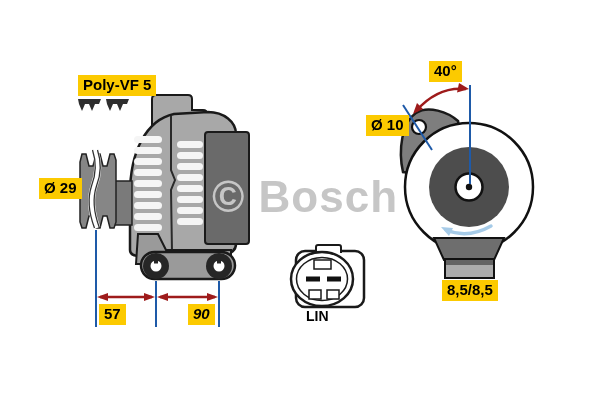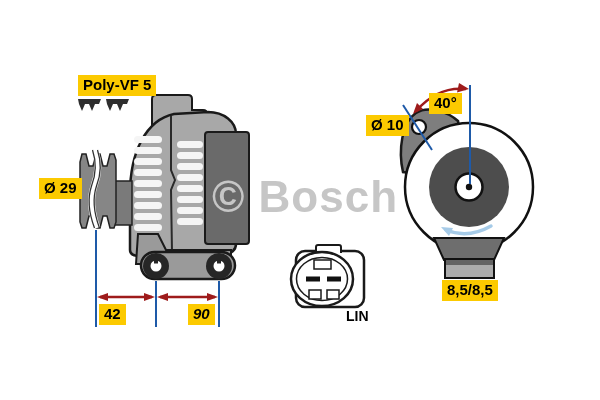--- a/index.html
+++ b/index.html
@@ -14,21 +14,21 @@
     position:absolute;
     font-weight:bold;
     color:#000;
     font-size:15px;
     line-height:1.25;
     padding:1px 5px;
     white-space:nowrap;
   }
   .lbl-yellow{background:var(--label-yellow,#fcca00);}
   .lbl-blue{background:var(--label-blue,#a8c8e8);}
-  .lbl-plain{padding:0;margin-left:40px;}
+  .lbl-plain{padding:0;}
   .watermark{
     position:absolute;
     left:305px;top:197px;
     transform:translate(-50%,-50%);
     font-weight:bold;
     font-size:44px;
     letter-spacing:1px;
     color:var(--watermark-gray,#c6c6c6);
     white-space:nowrap;
   }
@@ -176,25 +176,25 @@
   <div class="lbl lbl-yellow" style="left:78px;top:75px;">Poly-VF 5</div>
 
   <svg style="left:78px;top:99px;" width="54" height="14" viewBox="0 0 54 14">
     <path d="M0,0 L23,0 L21,5 L17,5 L14,12 L11,5 L7,5 L4,12 L1,5 Z" fill="#2e2e2e"></path>
     <path d="M28,0 L51,0 L49,5 L45,5 L42,12 L39,5 L35,5 L32,12 L29,5 Z" fill="#2e2e2e"></path>
   </svg>
 
 
   <div class="lbl lbl-yellow" style="left:39px;top:178px;">Ø 29</div>
 
-  <div class="lbl lbl-yellow" style="left:99px;top:304px;">42</div>
+  <div class="lbl lbl-yellow" style="left:99px;top:304px;">57</div>
 
   <div class="lbl lbl-yellow" style="left:188px;top:304px;font-style:italic;">90</div>
 
   <div class="lbl lbl-plain" style="left:306px;top:308px;font-size:14px;">LIN</div>
 
-  <div class="lbl lbl-yellow" style="left:429px;top:61px;margin-top:32px;">40°</div>
+  <div class="lbl lbl-yellow" style="left:429px;top:61px;">40°</div>
 
   <div class="lbl lbl-yellow" style="left:366px;top:115px;">Ø 10</div>
 
   <div class="lbl lbl-yellow" style="left:442px;top:280px;">8,5/8,5</div>
 
 </div>
 
 </body></html>

